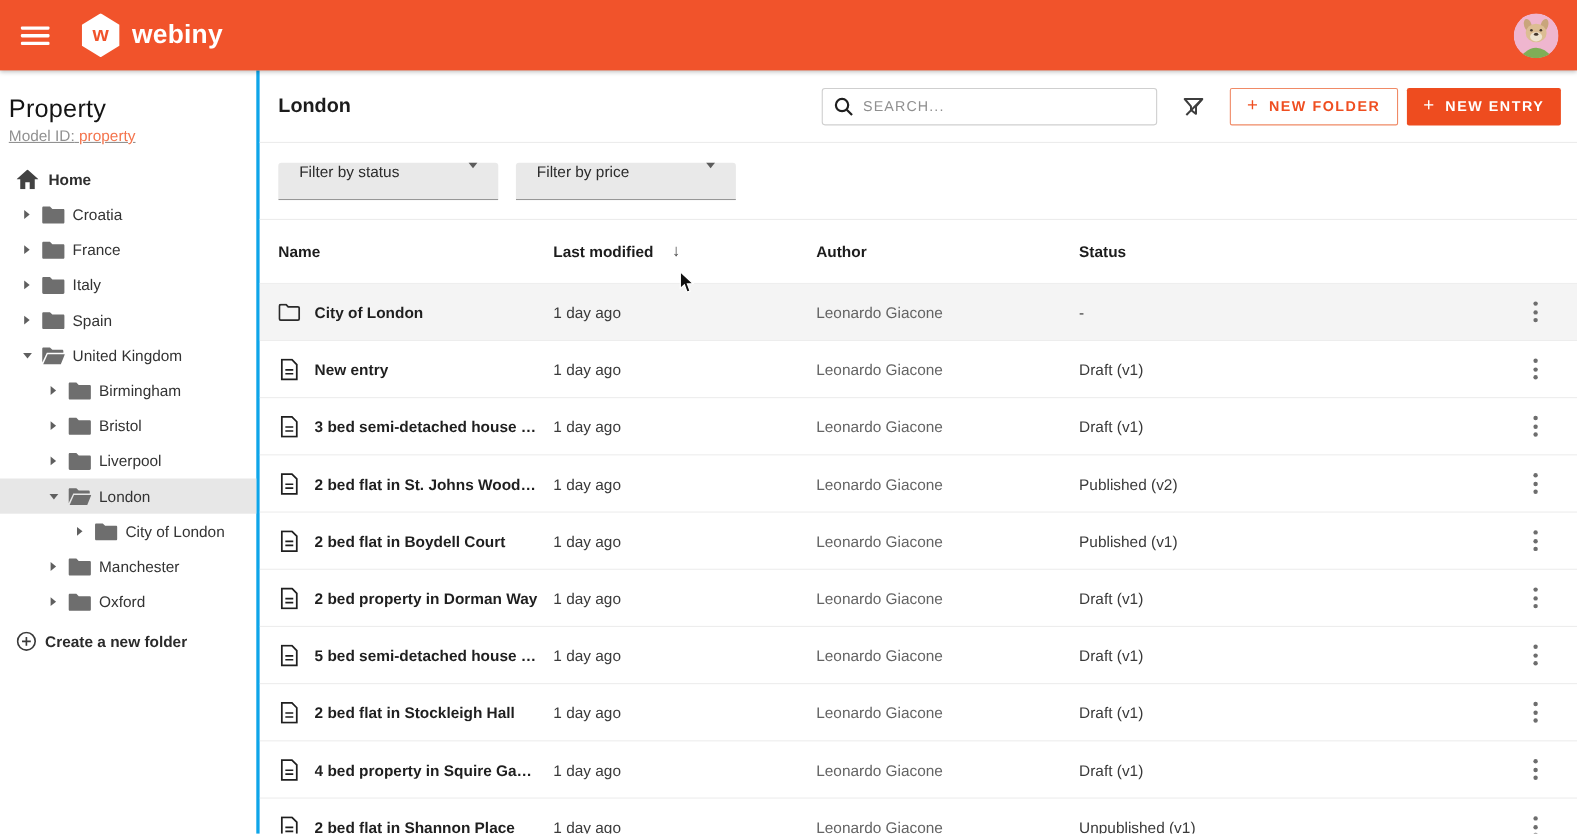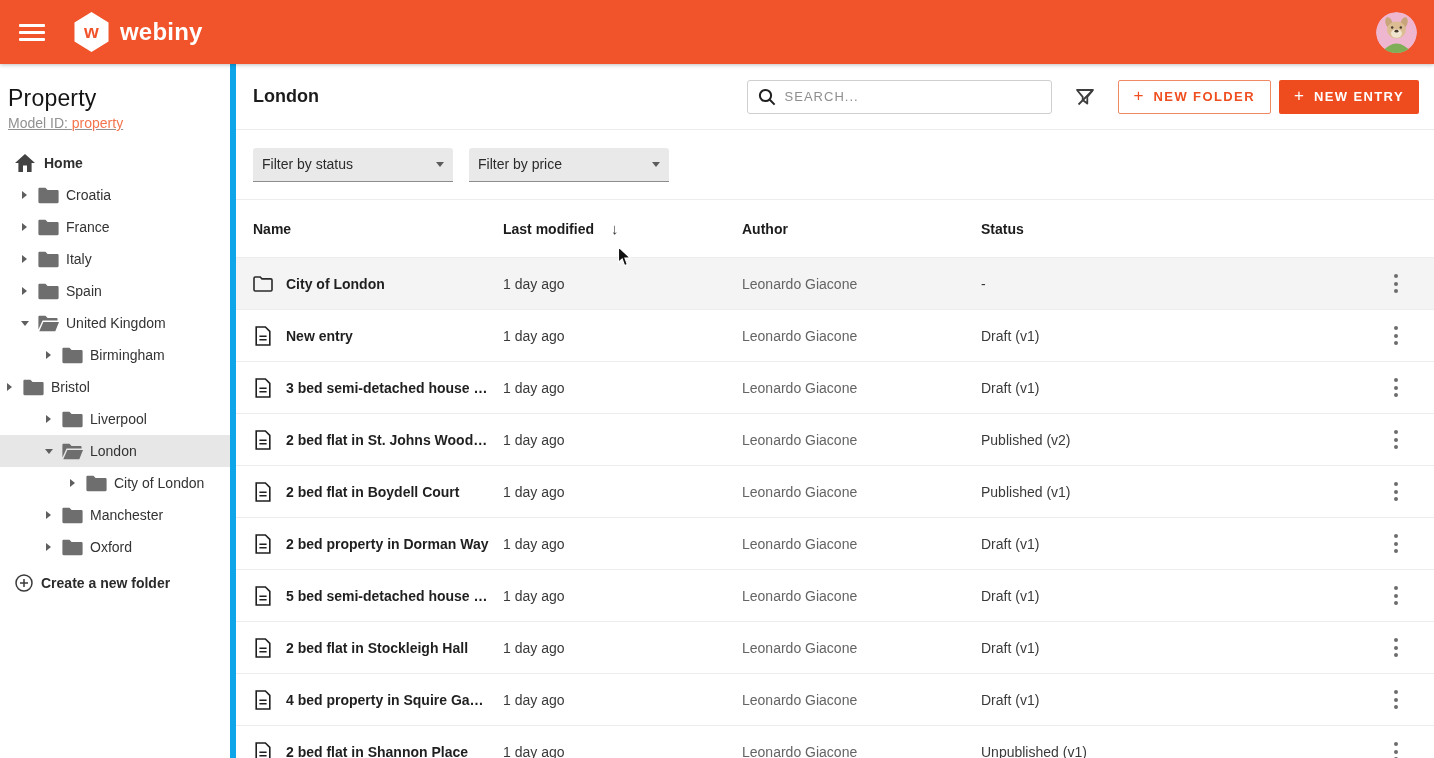--- a/index.html
+++ b/index.html
@@ -32,21 +32,21 @@
     display: flex; align-items: center; justify-content: center;
   }
   .logo-hex b { color: #f1532b; font-size: 19px; font-weight: 800; margin-top: -1px; }
   .logo-text { color: #fff; font-size: 24px; font-weight: 700; letter-spacing: .2px; }
   .avatar { margin-left: auto; width: 41px; height: 41px; border-radius: 50%; overflow: hidden; cursor: pointer; }
 
   
   .shell { display: flex; height: 694px; }
 
   
-  .sidebar { width: 236px; flex: 0 0 236px; border-right: 6px solid #0ea5e9; padding-top: 21px; }
+  .sidebar { width: 236px; flex: 0 0 236px; border-right: 3px solid #0ea5e9; padding-top: 21px; }
   .sidebar-title { font-size: 23px; font-weight: 500; color: #141414; margin: 0 8px 3px 8px; letter-spacing: .2px; }
   .model-id { margin: 0 8px; font-size: 14px; color: #919191; text-decoration: underline; }
   .model-id .val { color: #f4754e; }
   .nav { margin-top: 16px; }
   .nav-row {
     height: 32px; display: flex; align-items: center;
     font-size: 14px; color: #3a3a3a; cursor: pointer; white-space: nowrap;
   }
   .nav-row.selected { background: #e7e7e7; }
   .home-row { padding-left: 15px; gap: 9px; font-weight: 700; color: #2f2f2f; }
@@ -74,22 +74,22 @@
     font-size: 13px; font-weight: 600; letter-spacing: 1.4px;
     display: flex; align-items: center; gap: 10px; padding: 0 15px; cursor: pointer;
   }
   .btn .plus { font-size: 17px; font-weight: 400; letter-spacing: 0; margin-top: -1px; }
   .btn-outline { background: #fff; color: #ef4e20; border: 1px solid #f08a66; margin-right: 8px; }
   .btn-solid { background: #ee4c1f; color: #fff; border: none; }
 
   .filter-bar { flex: 0 0 70px; height: 70px; display: flex; align-items: center; gap: 16px; padding: 0 17px; border-bottom: 1px solid #ececec; }
   .select {
     width: 200px; height: 34px; background: #e9e9e9; border-bottom: 1px solid #8d8d8d;
-    border-radius: 3px 3px 0 0; display: flex; align-items: center; justify-content: space-between;
-    padding: 0 9px; font-size: 14px; color: #2b2b2b; cursor: pointer;
+    border-radius: 3px 3px 0 0; display: flex; justify-content: space-between;
+    padding: 0 19px; font-size: 14px; color: #2b2b2b; cursor: pointer;
   }
   .select .caret { border-top: 5px solid #5c5c5c; border-left: 4.5px solid transparent; border-right: 4.5px solid transparent; }
 
   
   .grid-row {
     display: grid;
     grid-template-columns: 250px 239px 239px 1fr 28px;
     align-items: center;
     padding-left: 17px; padding-right: 24px;
   }
@@ -212,21 +212,21 @@
           <div class="nav-row tree-item" style="padding-left: 39px;">
     <span class="arrow collapsed"></span>
     <span class="fold-ic">
       <svg width="21" height="17" viewBox="0 0 21 17">
         <path d="M1.6 0.8 H7.4 L9.6 3 H19.4 C20.1 3 20.6 3.5 20.6 4.2 V15 C20.6 15.7 20.1 16.2 19.4 16.2 H1.6 C0.9 16.2 0.4 15.7 0.4 15 V2 C0.4 1.3 0.9 0.8 1.6 0.8 Z" fill="#6e6e6e"></path>
       </svg>
     </span>
 
     <span class="tree-label">Birmingham</span>
   </div>
-          <div class="nav-row tree-item" style="">
+          <div class="nav-row tree-item" style="padding-left: 39px;">
     <span class="arrow collapsed"></span>
     <span class="fold-ic">
       <svg width="21" height="17" viewBox="0 0 21 17">
         <path d="M1.6 0.8 H7.4 L9.6 3 H19.4 C20.1 3 20.6 3.5 20.6 4.2 V15 C20.6 15.7 20.1 16.2 19.4 16.2 H1.6 C0.9 16.2 0.4 15.7 0.4 15 V2 C0.4 1.3 0.9 0.8 1.6 0.8 Z" fill="#6e6e6e"></path>
       </svg>
     </span>
 
     <span class="tree-label">Bristol</span>
   </div>
           <div class="nav-row tree-item" style="padding-left: 39px;">

